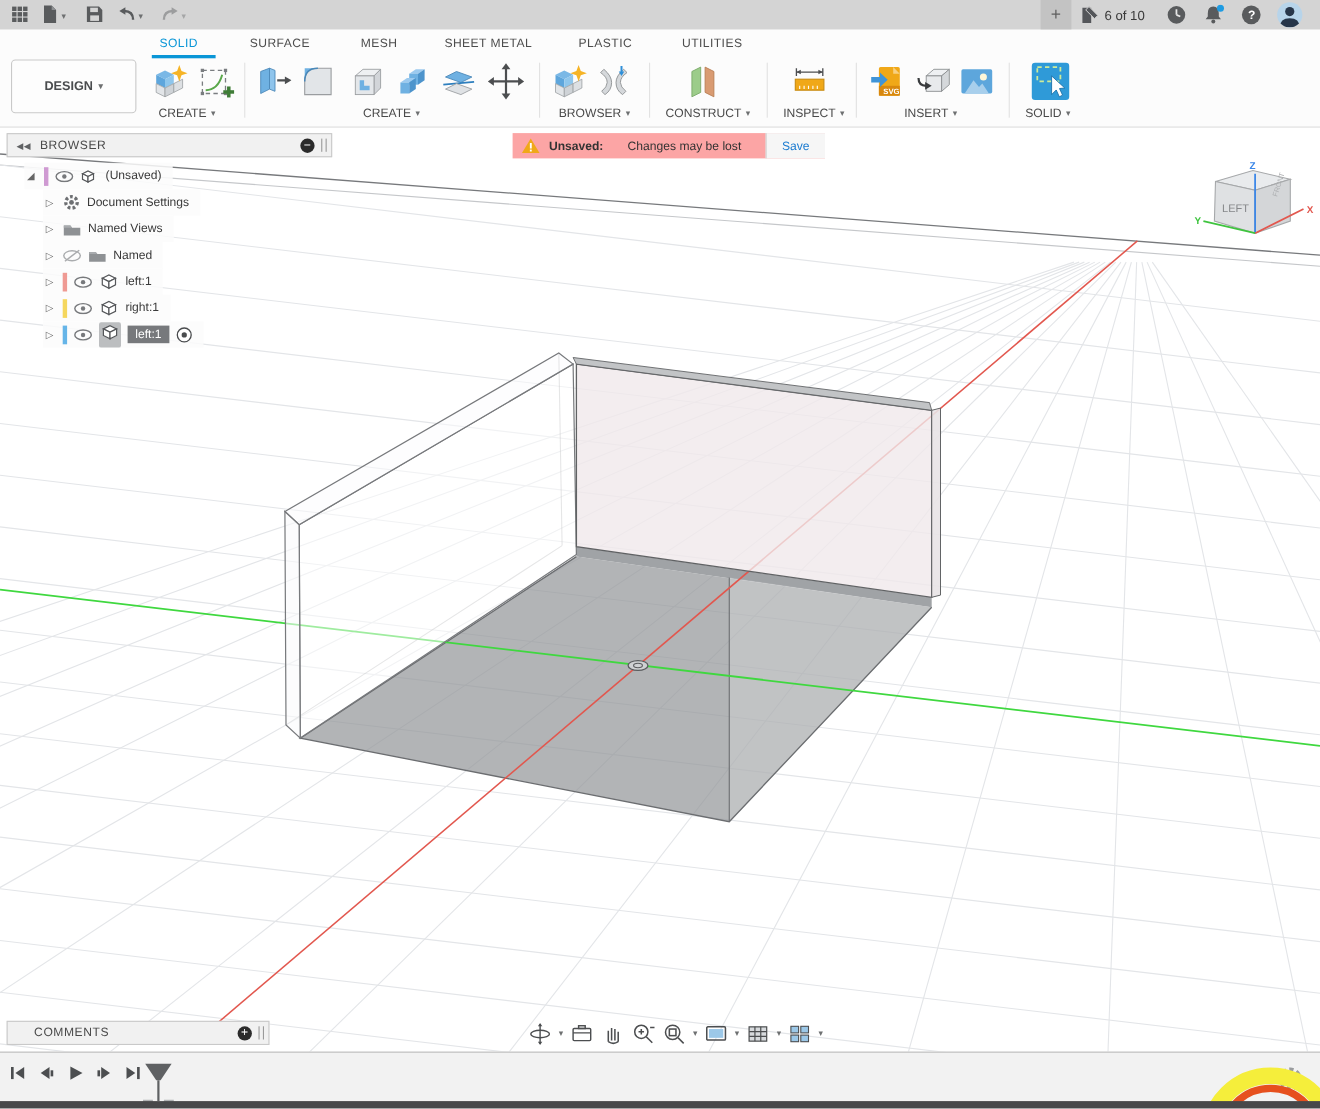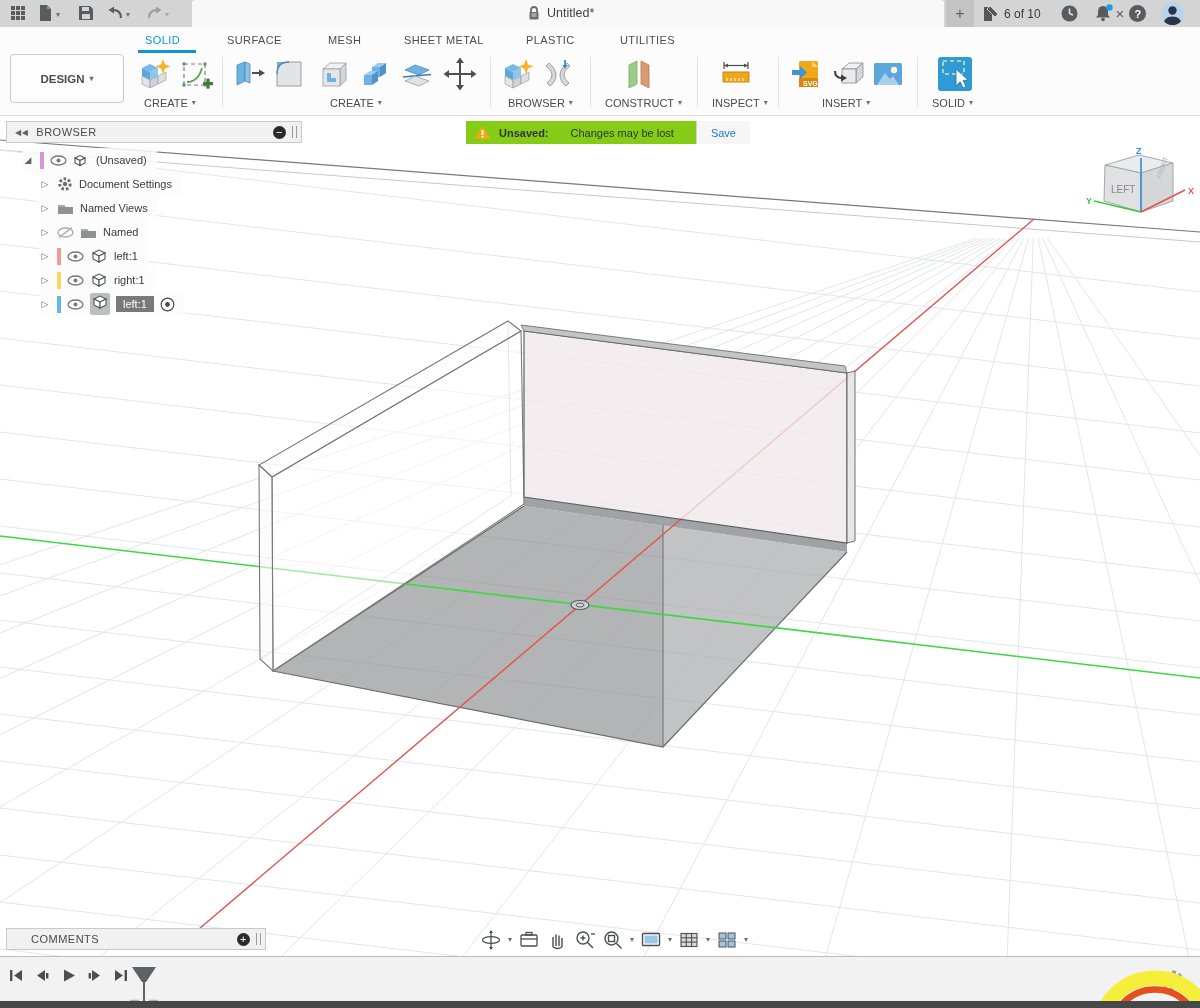--- a/index.html
+++ b/index.html
@@ -44,21 +44,21 @@
   #browser-tree{position:absolute;left:6px;top:148px;width:300px;}
   .brow{height:24px;display:flex;align-items:center;}
   .brow .strip{display:inline-flex;align-items:center;background:rgba(252,252,252,.85);padding:2px 10px 2px 0;gap:6px;height:20px;}
   .tri{font-size:9px;color:#666;width:12px;text-align:center;flex:0 0 auto;}
   .cbar{width:4px;height:17px;flex:0 0 auto;}
   .blabel{font-size:11px;color:#3a3a3a;white-space:nowrap;}
   .sel-chip{background:#77797c;color:#fff;padding:2px 7px;font-size:11px;}
   .cube-bg{background:#bcbec0;border-radius:2px;padding:1px;}
 
   
-  #warnbar{position:absolute;left:466px;top:121px;height:23px;background:#84cc16;display:flex;align-items:center;
+  #warnbar{position:absolute;left:466px;top:121px;height:23px;background:#fca5a5;display:flex;align-items:center;
            font-size:11px;color:#333;}
   #warn-save{border-left:1px solid #d2d2d2;background:#f6f6f6;height:100%;display:flex;align-items:center;
              padding:0 14px;color:#1b7bd0;}
 
   
   #navbar{position:absolute;left:480px;top:929px;display:flex;align-items:center;gap:6px;}
   .nav-ic{display:flex;align-items:center;}
   #timeline{position:absolute;left:0;top:956px;width:1200px;height:52px;background:#f2f2f2;border-top:1px solid #bcbcbc;box-sizing:border-box;}
   #playback{position:absolute;left:8px;top:10px;display:flex;gap:9px;align-items:center;}
   #bottom-strip{position:absolute;left:0;top:1001px;width:1200px;height:7px;background:#47484a;}
@@ -195,32 +195,20 @@
     </span>
     <span class="tb-ic caret" style="left:126px;top:11px">▾</span>
     <span class="tb-ic" style="left:146px;top:5px;opacity:.45">
       <svg width="17" height="16">
           <path d="M3 13 Q3 5 11 5" fill="none" stroke="#595b5d" stroke-width="2.2"></path>
           <polygon points="10,1.5 10,8.5 15.5,5" fill="#595b5d"></polygon>
         </svg>
     </span>
     <span class="tb-ic caret" style="left:165px;top:11px;opacity:.45">▾</span>
 
-    <div id="doc-tab">
-      <div id="doc-title-wrap">
-        <svg width="14" height="16">
-          <path d="M4 7 V5 Q4 2 7 2 Q10 2 10 5 V7" fill="none" stroke="#6a6c6e" stroke-width="1.8"></path>
-          <rect x="2.5" y="7" width="9" height="7.5" rx="1" fill="#6a6c6e"></rect>
-          <line x1="4.5" y1="9" x2="9.5" y2="9" stroke="#f8f8f8" stroke-width="0.8"></line>
-          <line x1="4.5" y1="11" x2="9.5" y2="11" stroke="#f8f8f8" stroke-width="0.8"></line>
-        </svg>
-        <span id="doc-title">Untitled*</span>
-      </div>
-      <span id="close-tab">×</span>
-    </div>
     <div id="plus-tab">+</div>
 
     <span class="tb-ic" style="left:982px;top:5px">
       <svg width="18" height="17">
           <path d="M2 2 L10 2 L10 16 L2 16 Z" fill="#54565a"></path>
           <polygon points="8,1 16,9 13,12 5,4" fill="#54565a" stroke="#d4d4d4" stroke-width="0.9"></polygon>
         </svg>
     </span>
     <span id="doc-counter">6 of 10</span>
 
@@ -594,21 +582,21 @@
     <svg width="17" height="15" style="margin:0 8px 0 8px">
       <polygon points="8.5,1 16.5,14 0.5,14" fill="#f0a818"></polygon>
       <rect x="7.7" y="5" width="1.7" height="5" fill="#fff"></rect>
         <rect x="7.7" y="11" width="1.7" height="1.7" fill="#fff"></rect>
     </svg>
     <span style="font-weight:bold;margin-right:22px">Unsaved:</span>
     <span style="margin-right:22px">Changes may be lost</span>
     <span id="warn-save">Save</span>
   </div>
 
-  <div class="panel-hd" style="left:6px;top:928px;width:260px">
+  <div class="panel-hd" style="left:6px;top:928px;width:239px">
     <span style="width:24px"></span>
     <span>COMMENTS</span>
     <span style="margin-left:auto" class="circle-btn">+</span>
     <span class="grip"></span>
     <span style="width:4px"></span>
   </div>
 
   <div id="navbar">
     <span class="nav-ic">
       <svg width="22" height="22" fill="none" stroke="#4c4e50" stroke-width="1.3">

